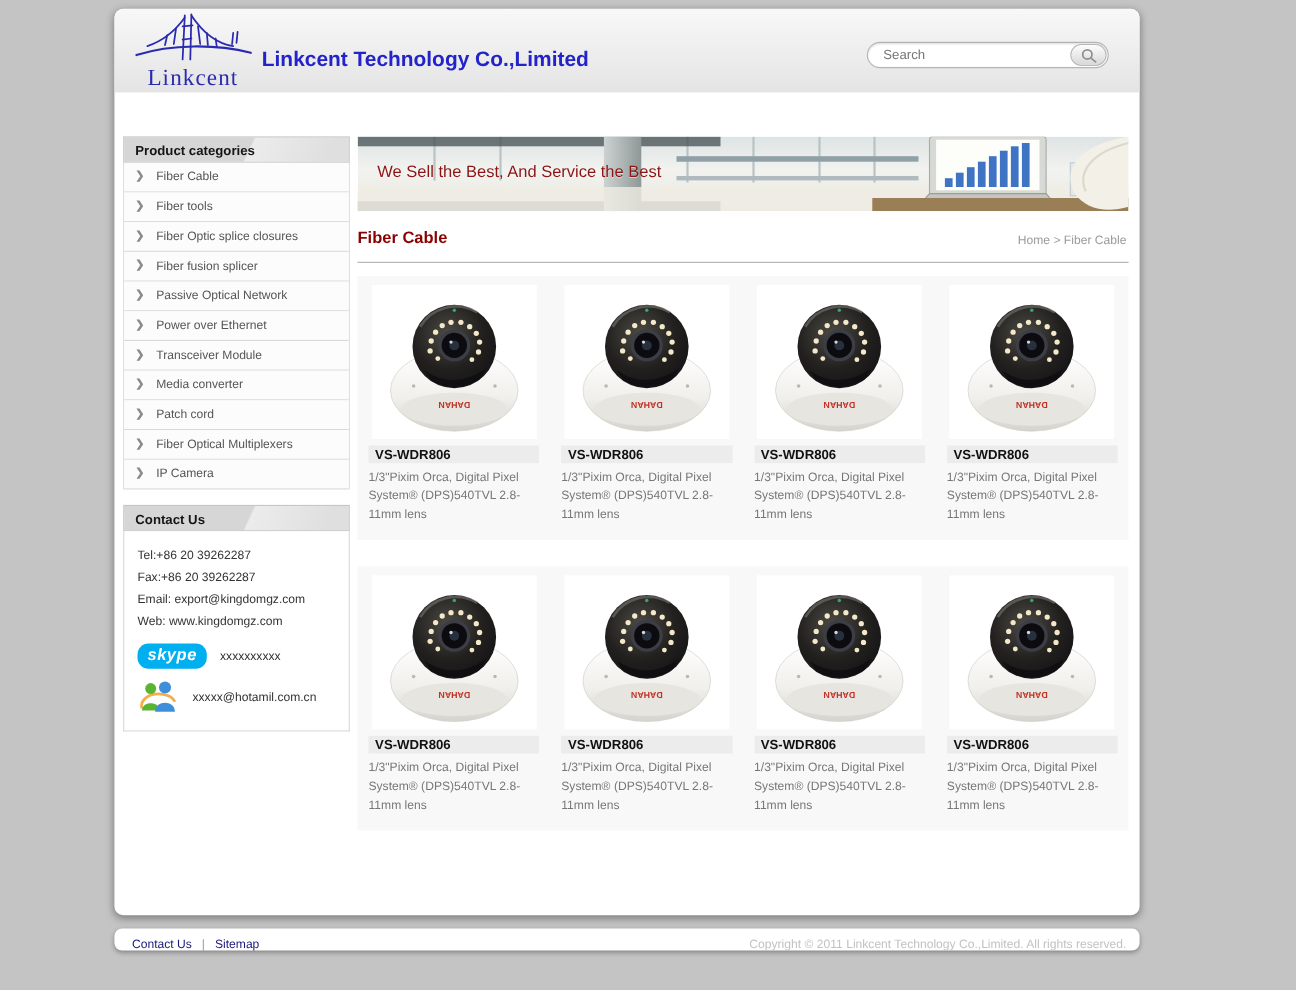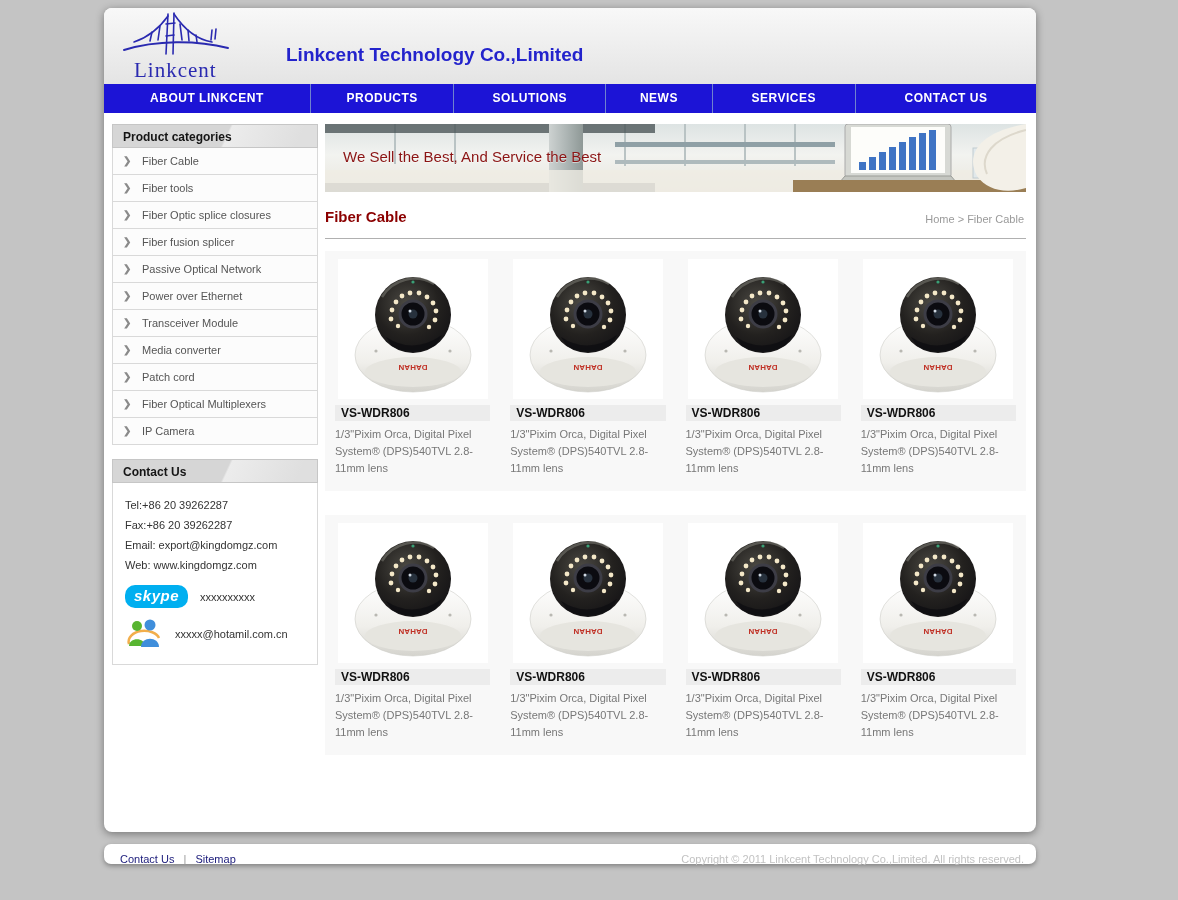--- a/index.html
+++ b/index.html
@@ -11,21 +11,21 @@
         border-radius:8px;box-shadow:0 2px 8px rgba(0,0,0,.4);overflow:hidden;}
 
   
   .header{position:absolute;left:0;top:0;width:100%;height:76px;
           background:linear-gradient(#f8f8f8,#e4e4e4);}
   .logo{position:absolute;left:12px;top:2px;width:120px;height:72px;cursor:pointer;}
   .logo svg{display:block;}
   .logo-text{position:absolute;left:18px;top:48px;font-family:"Liberation Serif",serif;
              font-size:21px;color:#2a2ab0;letter-spacing:1px;}
   .company-title{position:absolute;left:134px;top:36px;font-size:19px;font-weight:bold;
-                 color:#2323cc;margin-left:48px;}
+                 color:#2323cc;}
   .searchbar{position:absolute;right:28px;top:30px;width:218px;height:22px;background:#fff;
              border:1px solid #b5b5b5;border-radius:12px;box-shadow:inset 0 1px 2px rgba(0,0,0,.15);}
   .searchbar input{position:absolute;left:12px;top:1px;width:160px;height:18px;border:none;
                    outline:none;font-size:12px;color:#555;background:transparent;}
   .search-btn{position:absolute;right:1px;top:1px;width:33px;height:20px;border-radius:10px;
               background:linear-gradient(#fdfdfd,#d8d8d8);border:1px solid #b9b9b9;
               box-sizing:border-box;cursor:pointer;}
   .search-btn svg{position:absolute;left:8px;top:2px;}
 
   
@@ -152,30 +152,31 @@
             <path d="M44,16 L42,30"></path>
               <path d="M36,22 L34,31"></path>
             <path d="M8,40 C40,30 80,30 112,38" stroke-width="2"></path>
             <path d="M96,20 L95,30"></path>
               <path d="M100,19 L99,29"></path>
           </g>
         </svg>
         <div class="logo-text">Linkcent</div>
       </div>
       <div class="company-title">Linkcent Technology Co.,Limited</div>
+      <div class="searchbar">
+        <input type="text" placeholder="Search" style="">
+        <div class="search-btn">
+          <svg width="16" height="16" viewBox="0 0 16 16">
+            <circle cx="6.5" cy="6.5" r="4.2" fill="none" stroke="#8f8f8f" stroke-width="1.6"></circle>
+            <line x1="9.8" y1="9.8" x2="14" y2="13.2" stroke="#8f8f8f" stroke-width="1.6" stroke-linecap="round"></line>
+          </svg>
+        </div>
+      </div>
     </div>
 
-    <div class="nav">
-        <div class="nav-item">ABOUT LINKCENT</div>
-        <div class="nav-item">PRODUCTS</div>
-        <div class="nav-item">SOLUTIONS</div>
-        <div class="nav-item">NEWS</div>
-        <div class="nav-item">SERVICES</div>
-        <div class="nav-item">CONTACT US</div>
-      </div>
 
     <div class="sidebar">
       <div class="side-head">Product categories</div>
       <div class="cat-list">
           <div class="cat-item">
           <span class="chev">❯</span>
           <span class="lbl">Fiber Cable</span>
         </div>
           <div class="cat-item">
           <span class="chev">❯</span>

